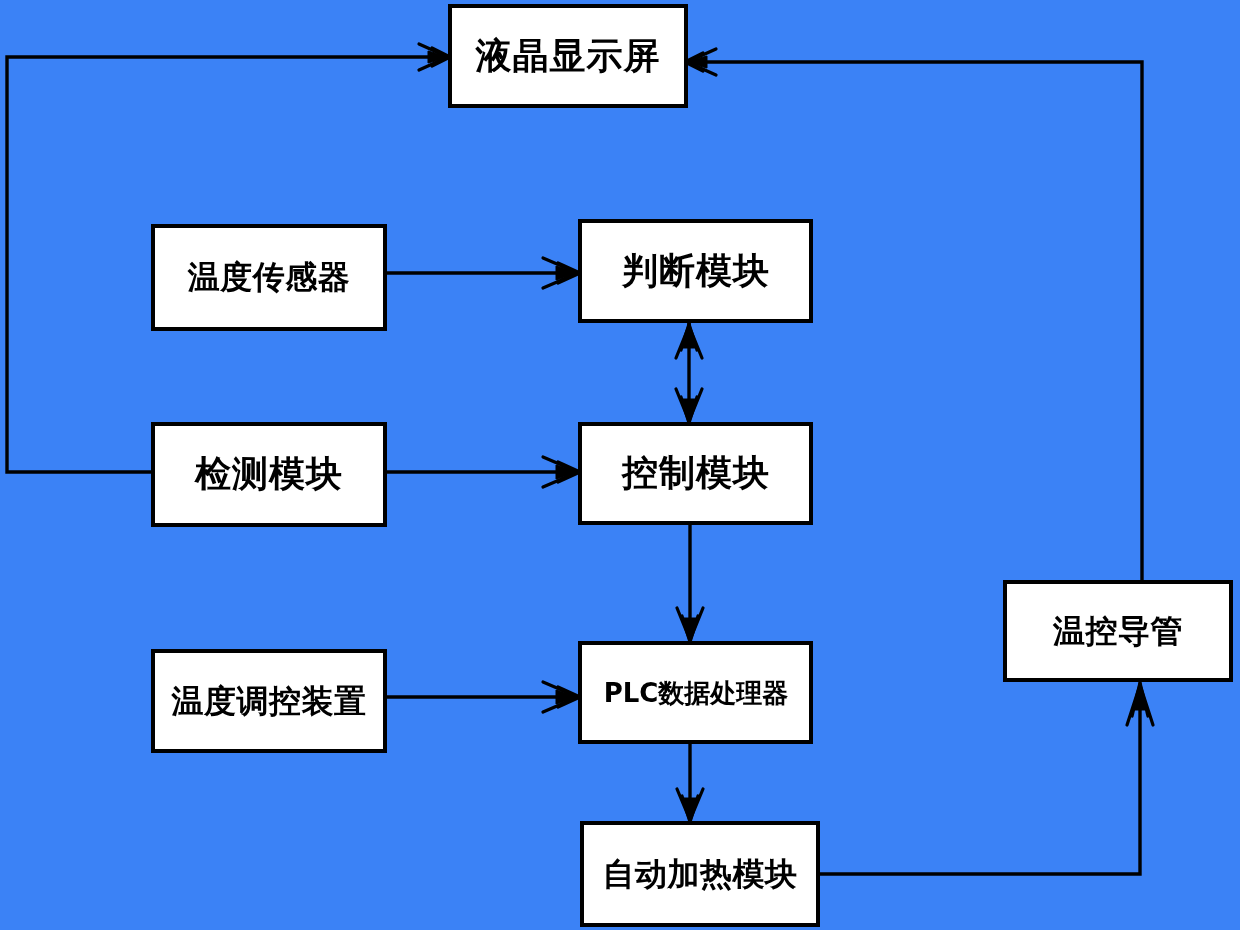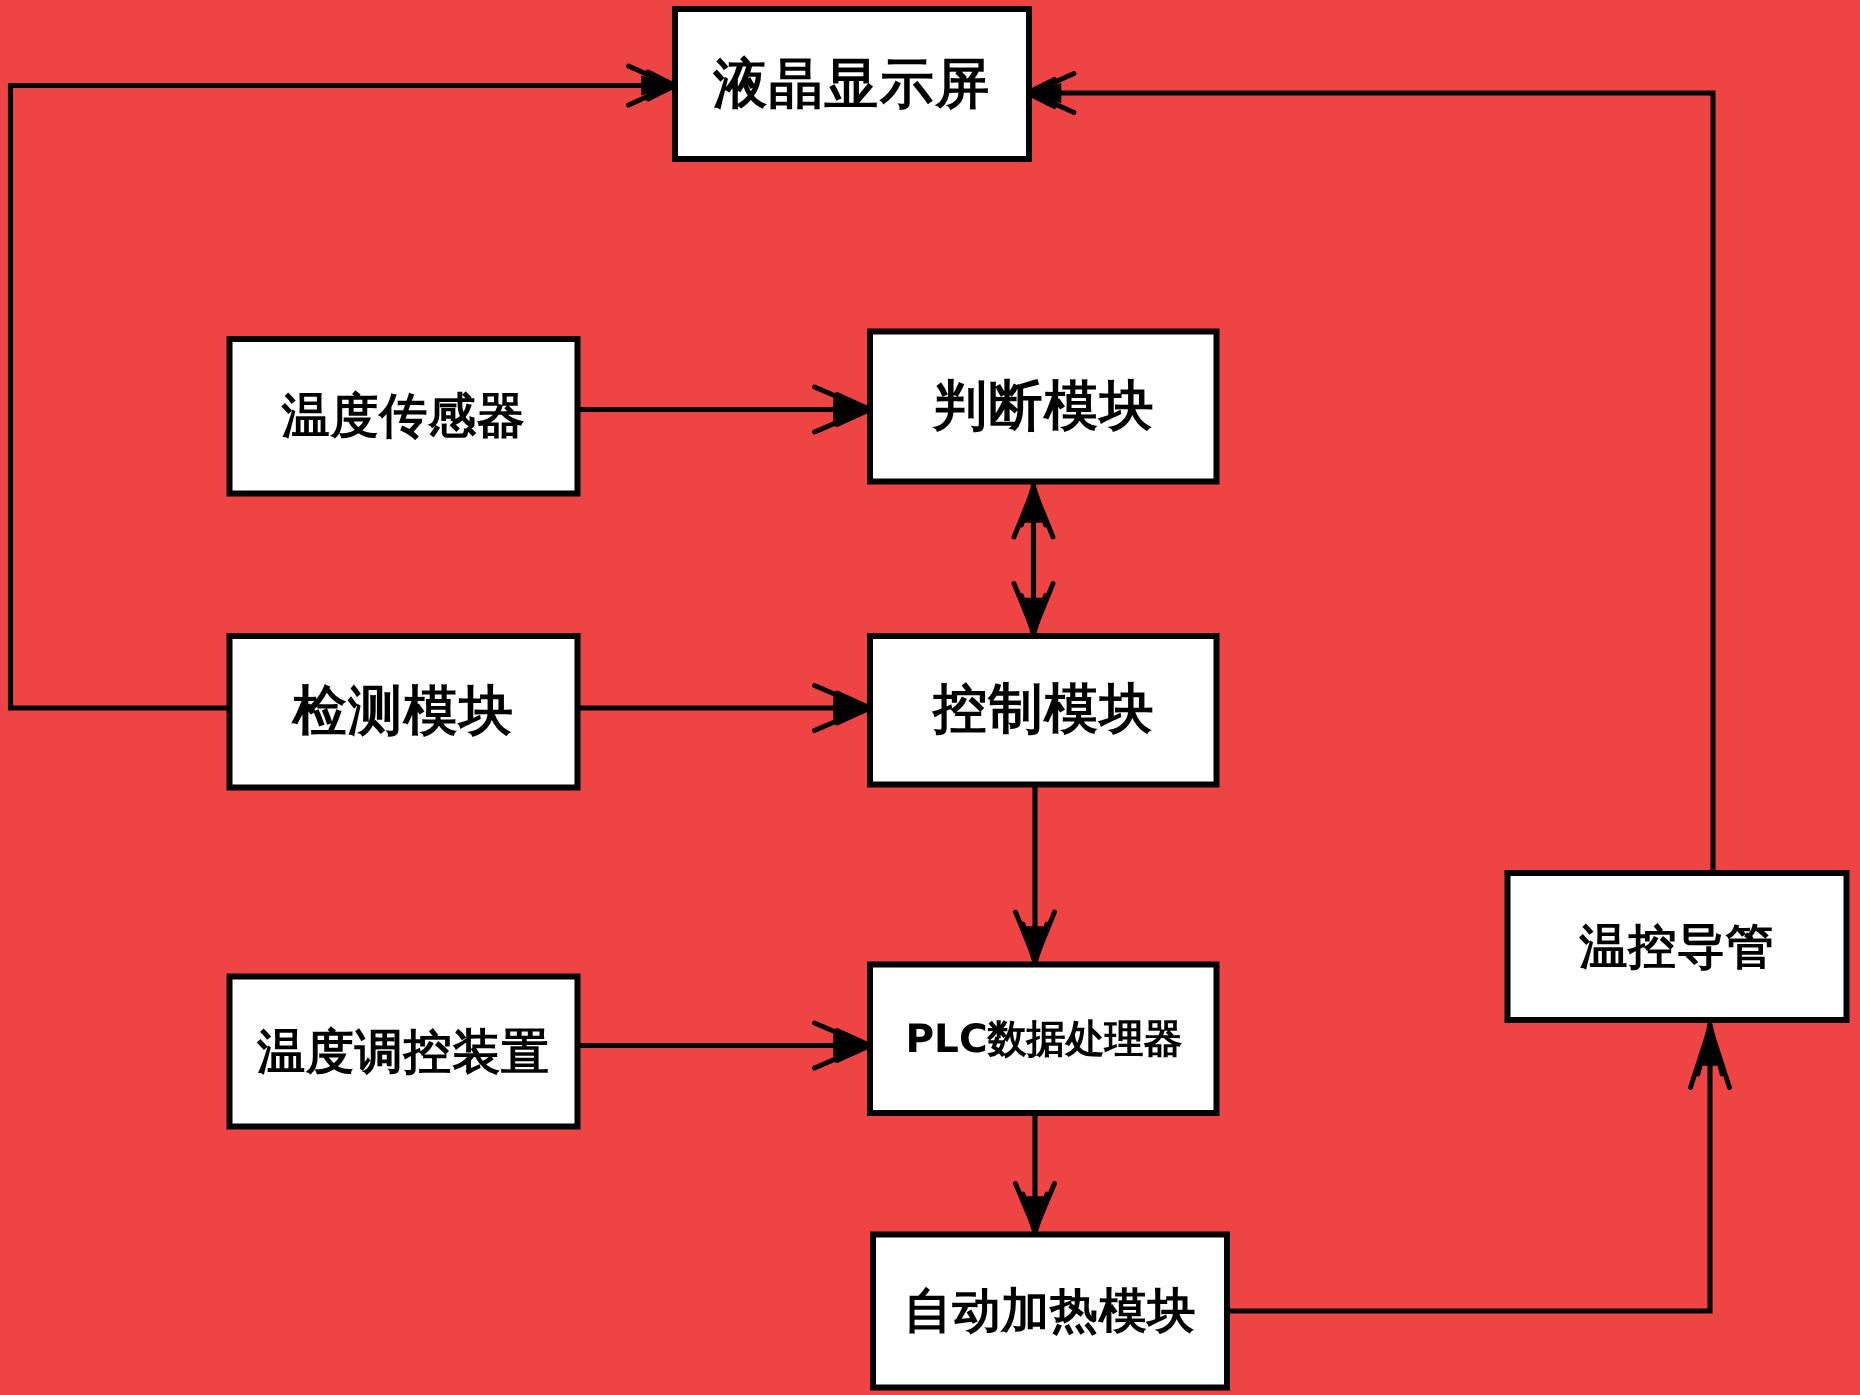--- a/index.html
+++ b/index.html
@@ -10,21 +10,21 @@
   body {
     width: 1240px;
     height: 930px;
     font-family: "Liberation Sans", sans-serif;
     overflow: hidden;
   }
   #diagram-root {
     position: relative;
     width: 1240px;
     height: 930px;
-    background: #ef4444;
+    background: #3b82f6;
   }
   svg#diagram-svg {
     position: absolute;
     top: 0;
     left: 0;
     width: 1240px;
     height: 930px;
     display: block;
   }
   .node-rect {

